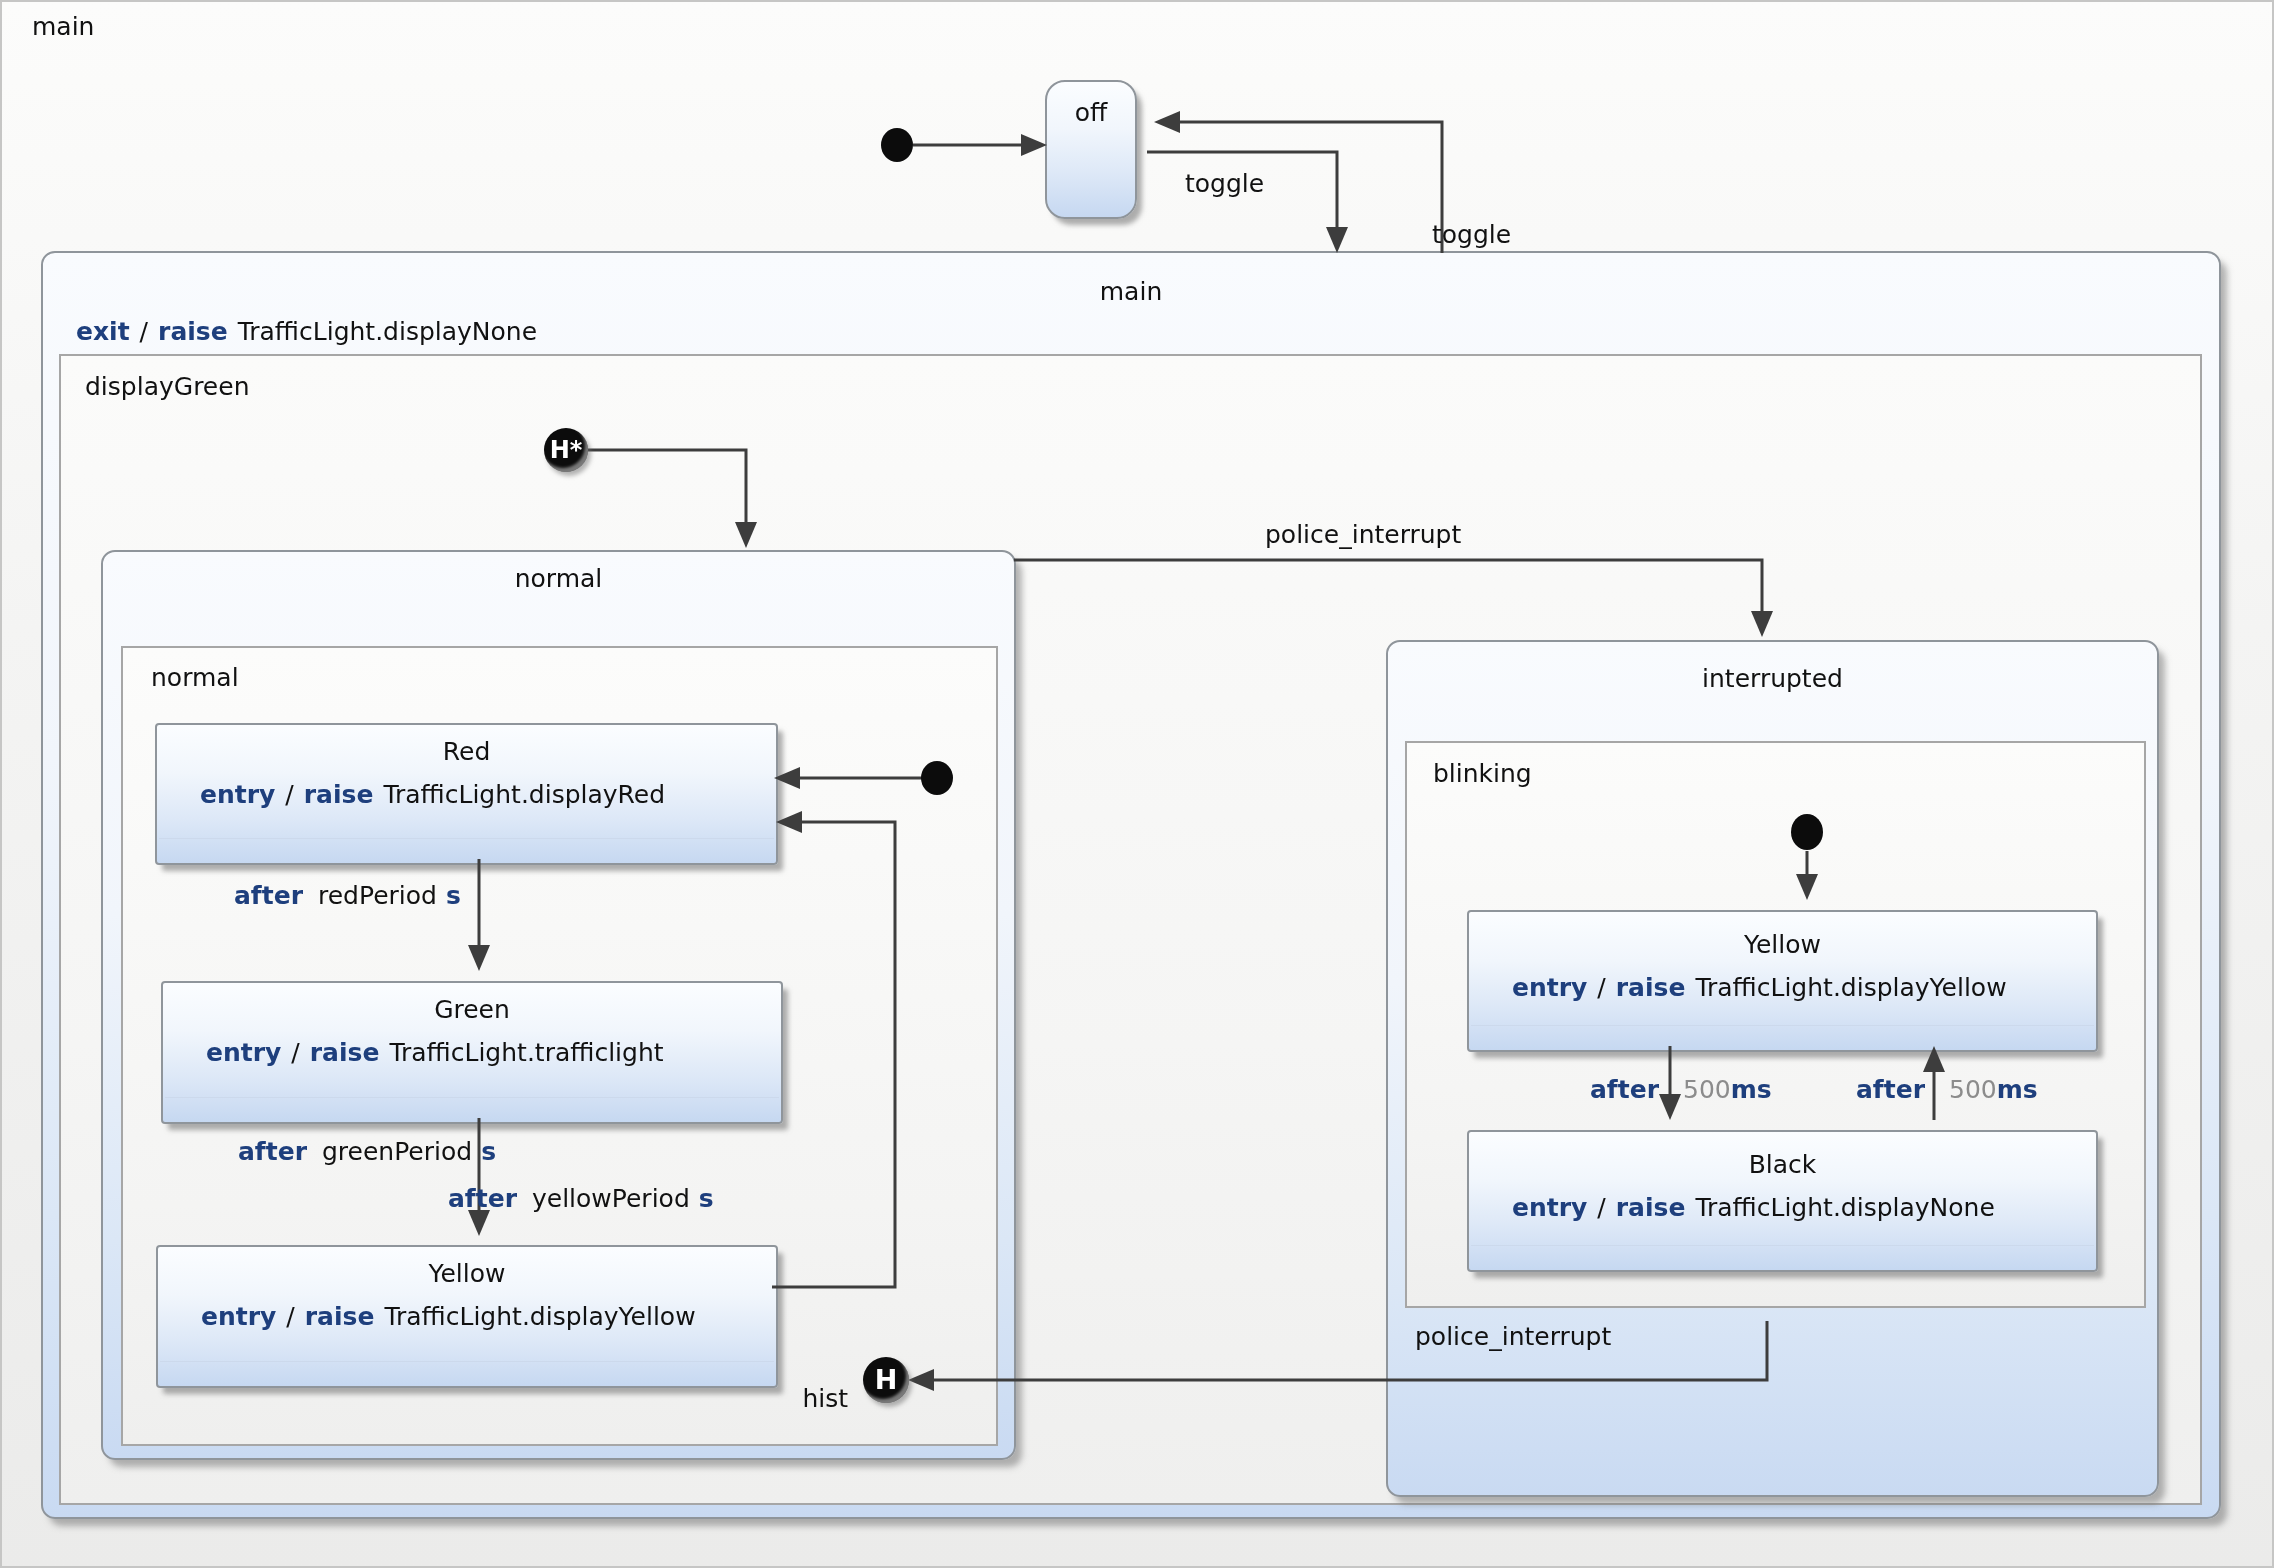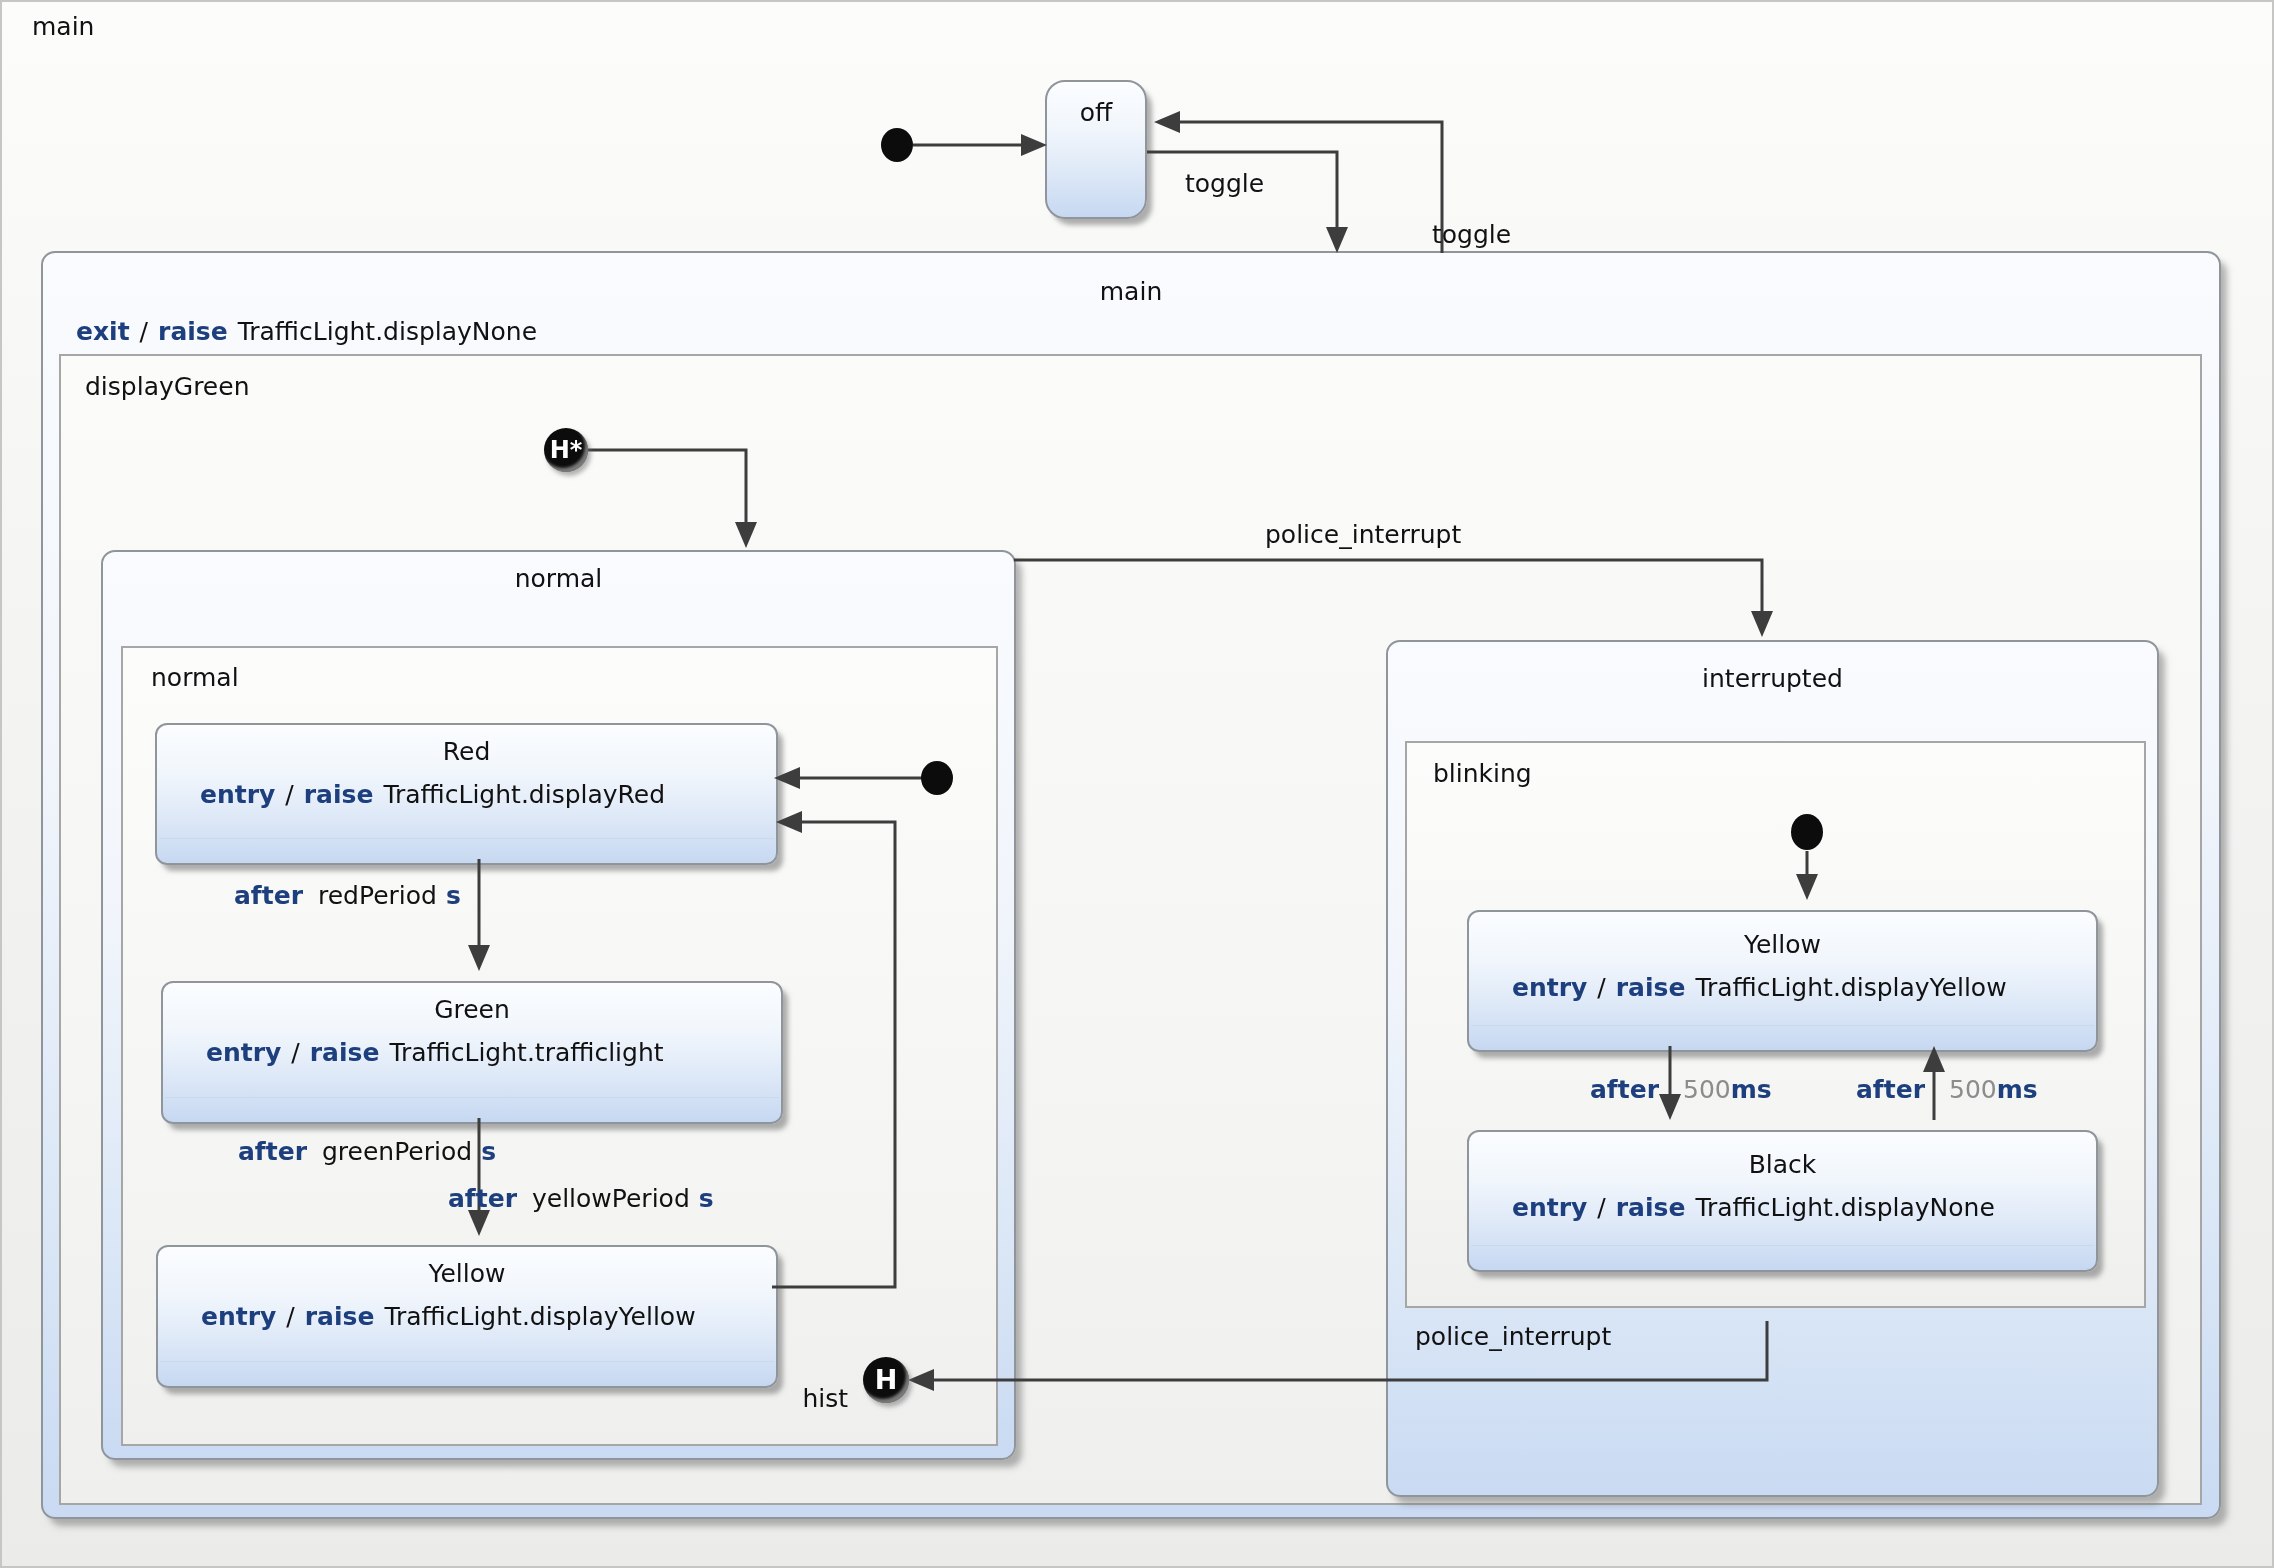--- a/index.html
+++ b/index.html
@@ -16,21 +16,21 @@
   .sl{color:#111;padding:0 10px;}
   .ac{color:#111;margin-left:10px;}
   .arg{color:#111;}
   .arg-gray{color:var(--gray,#8c8c8c);}
   .gap-s{margin-right:15px;}
   .gap-line{margin-right:24px;}
   .sp-unit{margin-left:9px;}
 
   
   .leaf{
-    position:absolute;border:2px solid #8f959b;border-radius:12px;
+    position:absolute;border:2px solid #8f959b;border-radius:4px;
     background:linear-gradient(180deg,#fbfdff 0%,#f1f6fc 35%,#dde8f7 68%,#c6d8f1 100%);
     box-shadow:6px 7px 5px -1px rgba(110,110,110,.55);
   }
   .state-title{text-align:center;padding-top:12px;font-size:25px;color:#111;}
   .pt18 .state-title{padding-top:18px;}
   .state-entry{margin-top:14px;padding-left:43px;font-size:25px;white-space:nowrap;}
   .divider{position:absolute;left:2px;right:2px;bottom:24px;border-top:1px solid #ccd9ec;}
 
   
   .composite{
@@ -54,21 +54,21 @@
   .lbl{z-index:7;}
   .hist-node{z-index:7;}
 </style>
 </head>
 <body>
 
 <div class="canvas">
 
   <div class="lbl" style="left:30px;top:10px;">main</div>
 
-  <div class="leaf" style="left:1043px;top:78px;width:102px;height:139px;border-radius:20px;">
+  <div class="leaf" style="left:1043px;top:78px;width:92px;height:139px;border-radius:20px;">
     <div class="state-title" style="padding-top:16px;">off</div>
   </div>
 
   <div class="composite" style="left:39px;top:249px;width:2180px;height:1268px;">
     <div class="comp-title" style="top:24px;">main</div>
     <div class="lbl" style="left:33px;top:64px;">
       <span class="kw">exit</span><span class="sl">/</span><span class="kw">raise</span><span class="ac">TrafficLight.displayNone</span>
     </div>
 
     <div class="region" style="left:16px;top:101px;width:2143px;height:1151px;">

